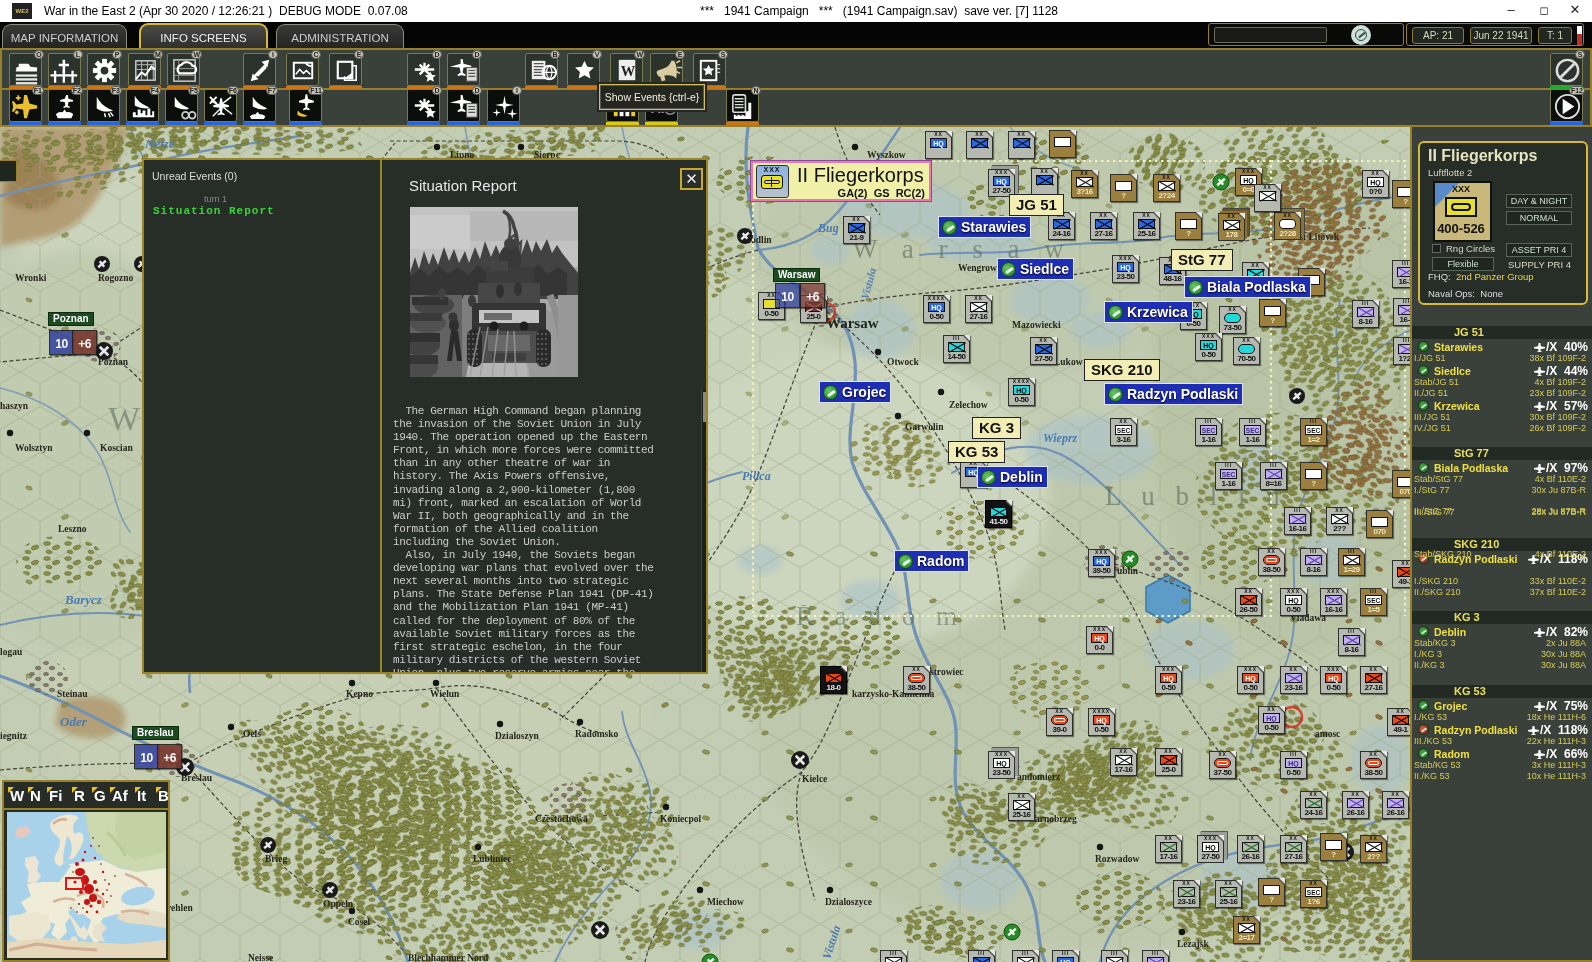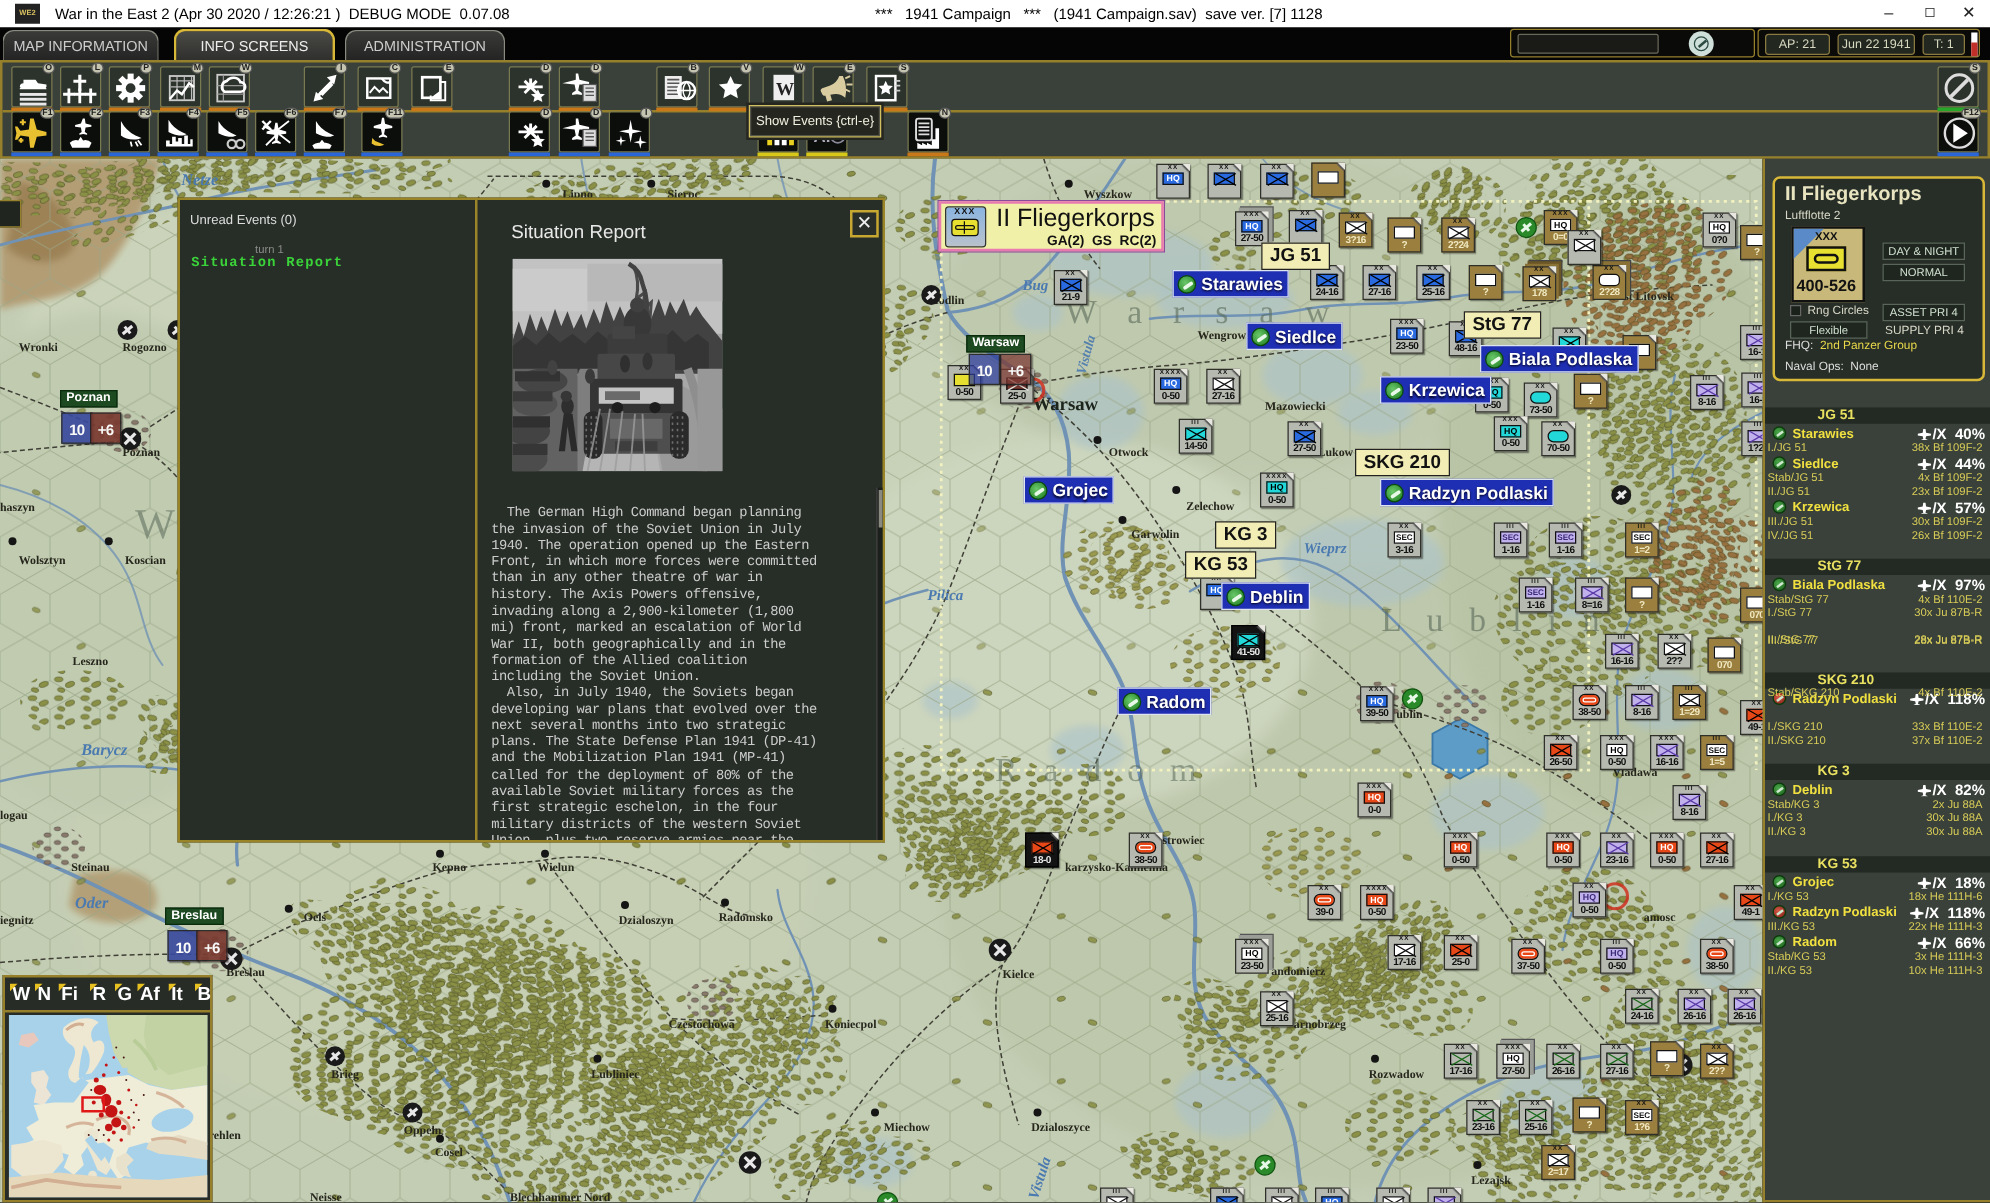--- a/index.html
+++ b/index.html
@@ -1670,21 +1670,21 @@
       </div>
 <div class="srow" style="top:511px">Stab/KG 3<span class="v">2x Ju 88A</span></div>
 <div class="srow" style="top:522px">I./KG 3<span class="v">30x Ju 88A</span></div>
 <div class="srow" style="top:533px">II./KG 3<span class="v">30x Ju 88A</span></div>
 <div class="ghdr" style="top:558px">KG 53</div>
 <div class="grow" style="top:572px">
         <i class=""></i>
         <span class="nm">Grojec</span>
         <span class="pc"><svg class="pl" viewBox="0 0 12 10">
             <path d="M5,0 h2 l.5,3.5 4.5,1 v1.5 l-4.5,.7 -.5,2.3 1.8,.8 v1 l-2.8,-.6 -2.8,.6 v-1 l1.8,-.8 -.5,-2.3 L0,6 V4.5 l4.5,-1 Z" fill="#fff"></path>
-          </svg>/X&nbsp; <b>18%</b></span>
+          </svg>/X&nbsp; <b>75%</b></span>
       </div>
 <div class="srow" style="top:585px">I./KG 53<span class="v">18x He 111H-6</span></div>
 <div class="grow" style="top:596px">
         <i class="r"></i>
         <span class="nm">Radzyn Podlaski</span>
         <span class="pc"><svg class="pl" viewBox="0 0 12 10">
             <path d="M5,0 h2 l.5,3.5 4.5,1 v1.5 l-4.5,.7 -.5,2.3 1.8,.8 v1 l-2.8,-.6 -2.8,.6 v-1 l1.8,-.8 -.5,-2.3 L0,6 V4.5 l4.5,-1 Z" fill="#fff"></path>
           </svg>/X&nbsp; <b>118%</b></span>
       </div>
 <div class="srow" style="top:609px">III./KG 53<span class="v">22x He 111H-3</span></div>

